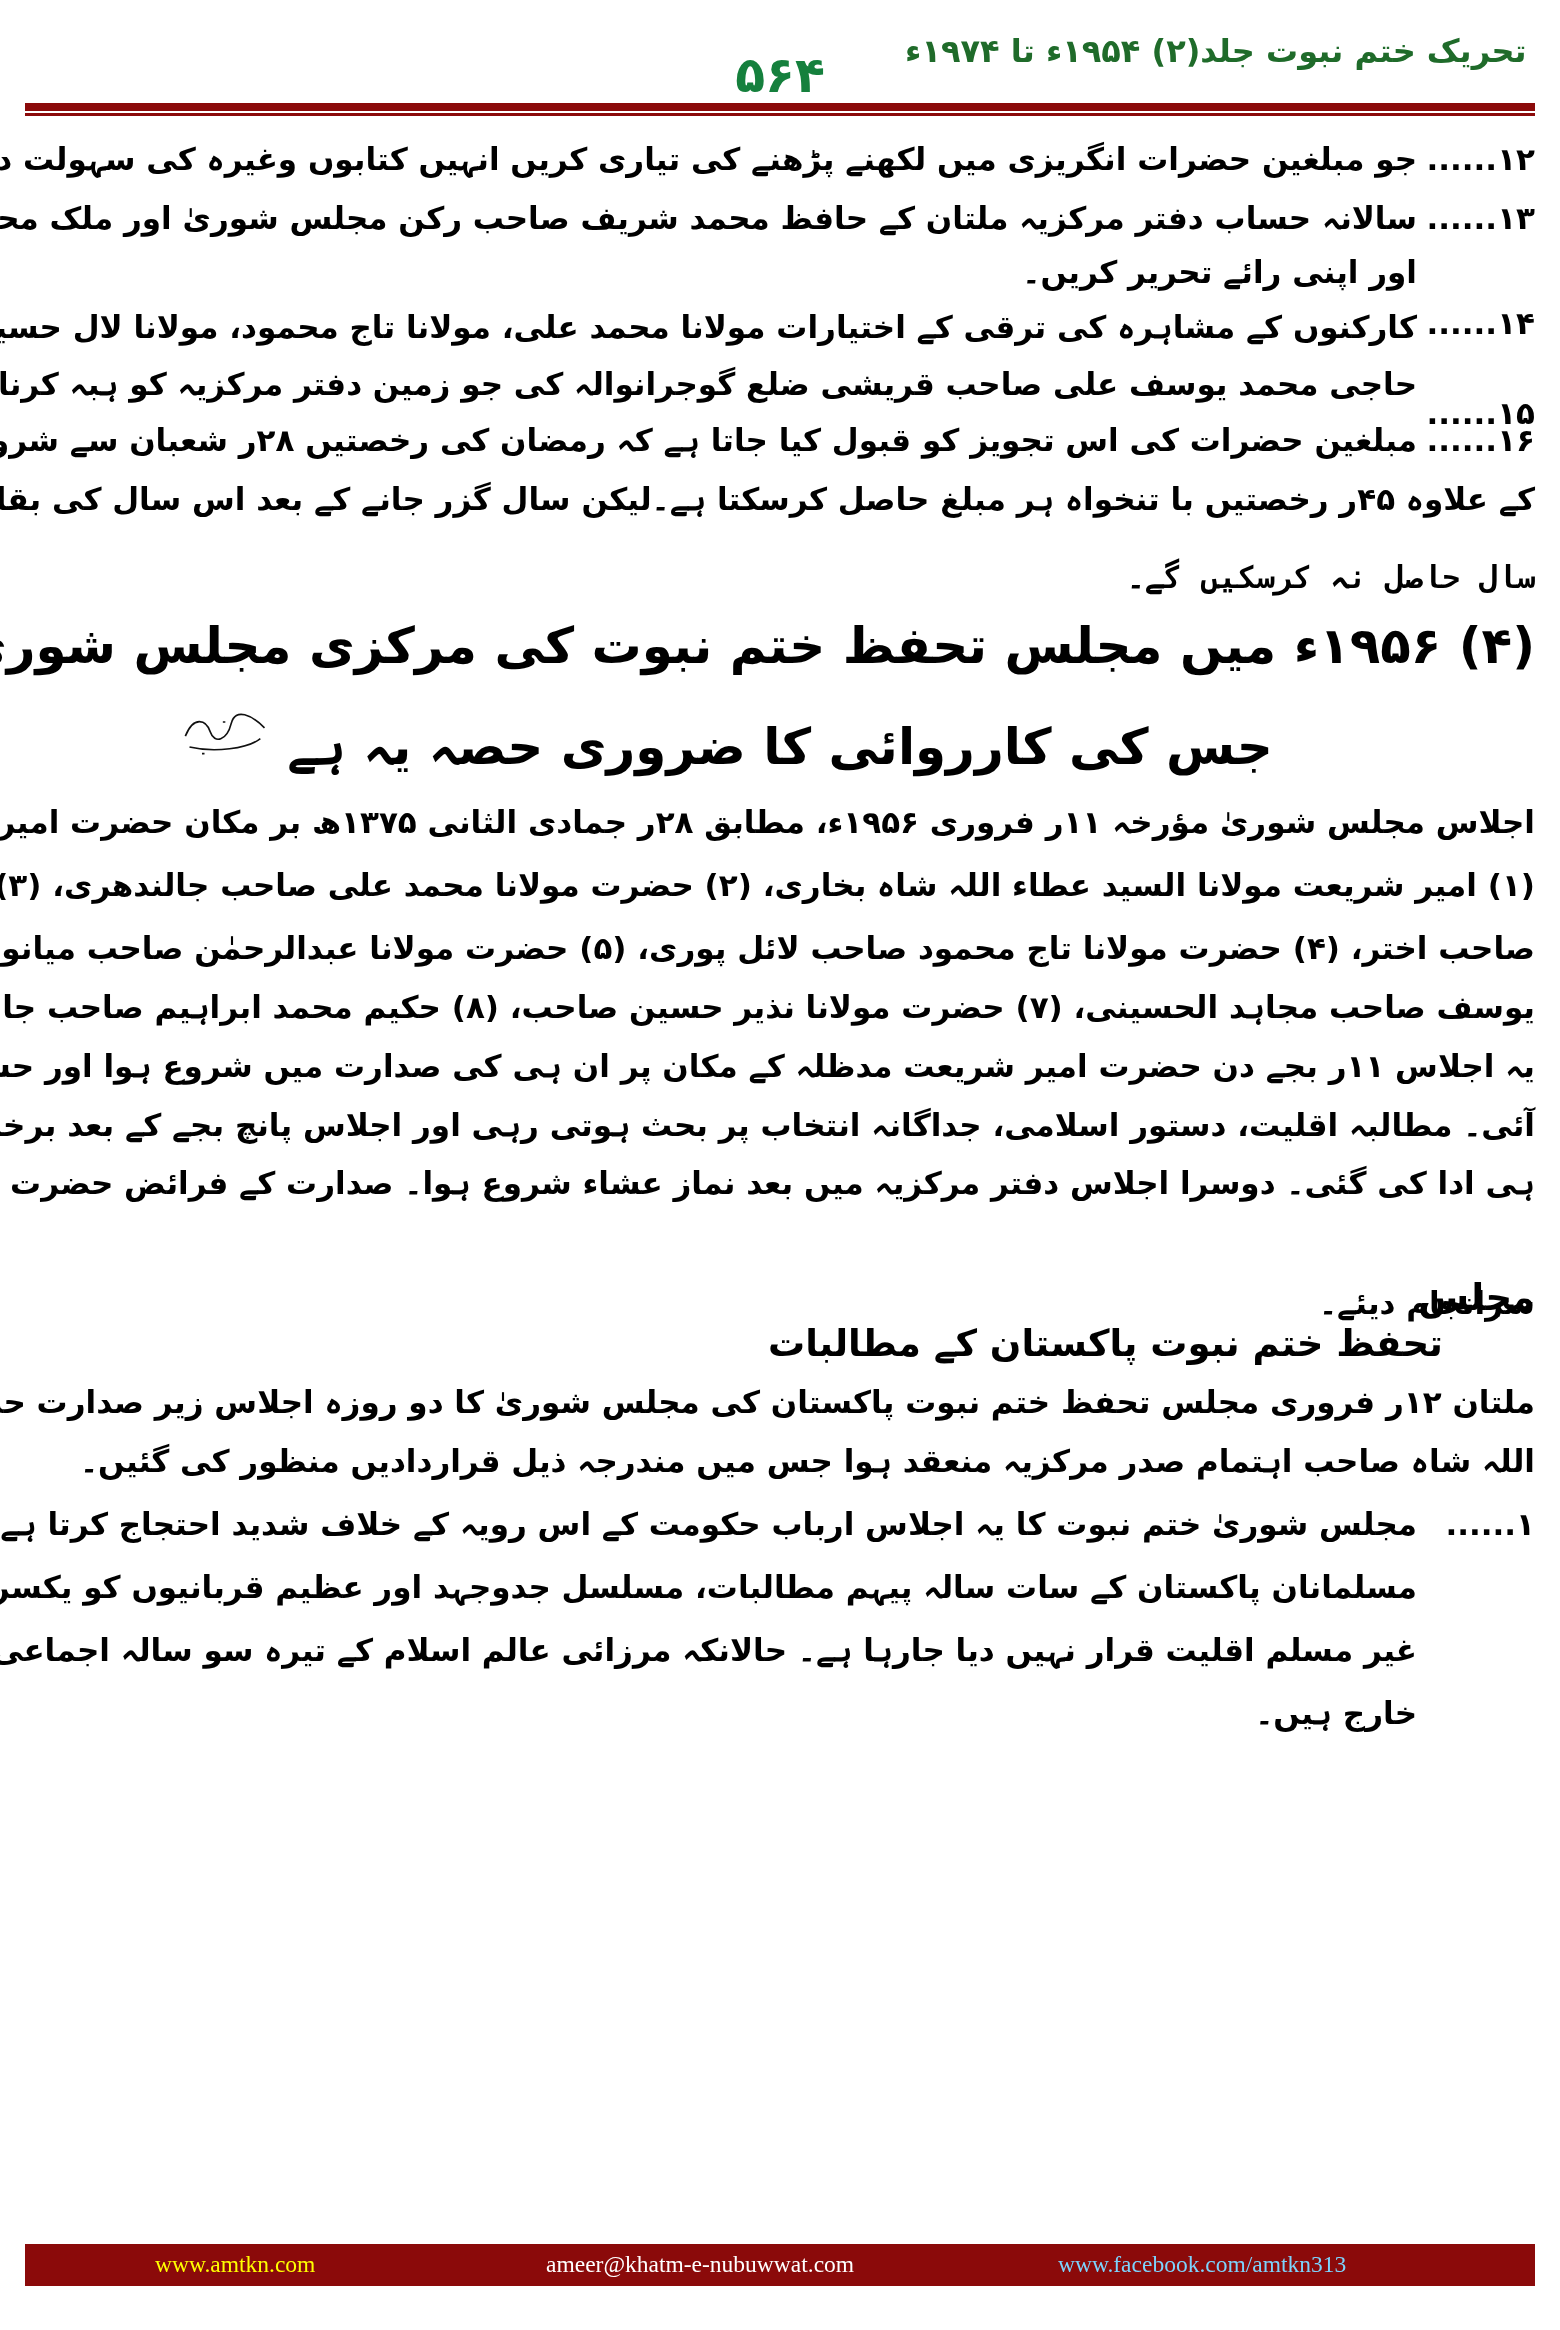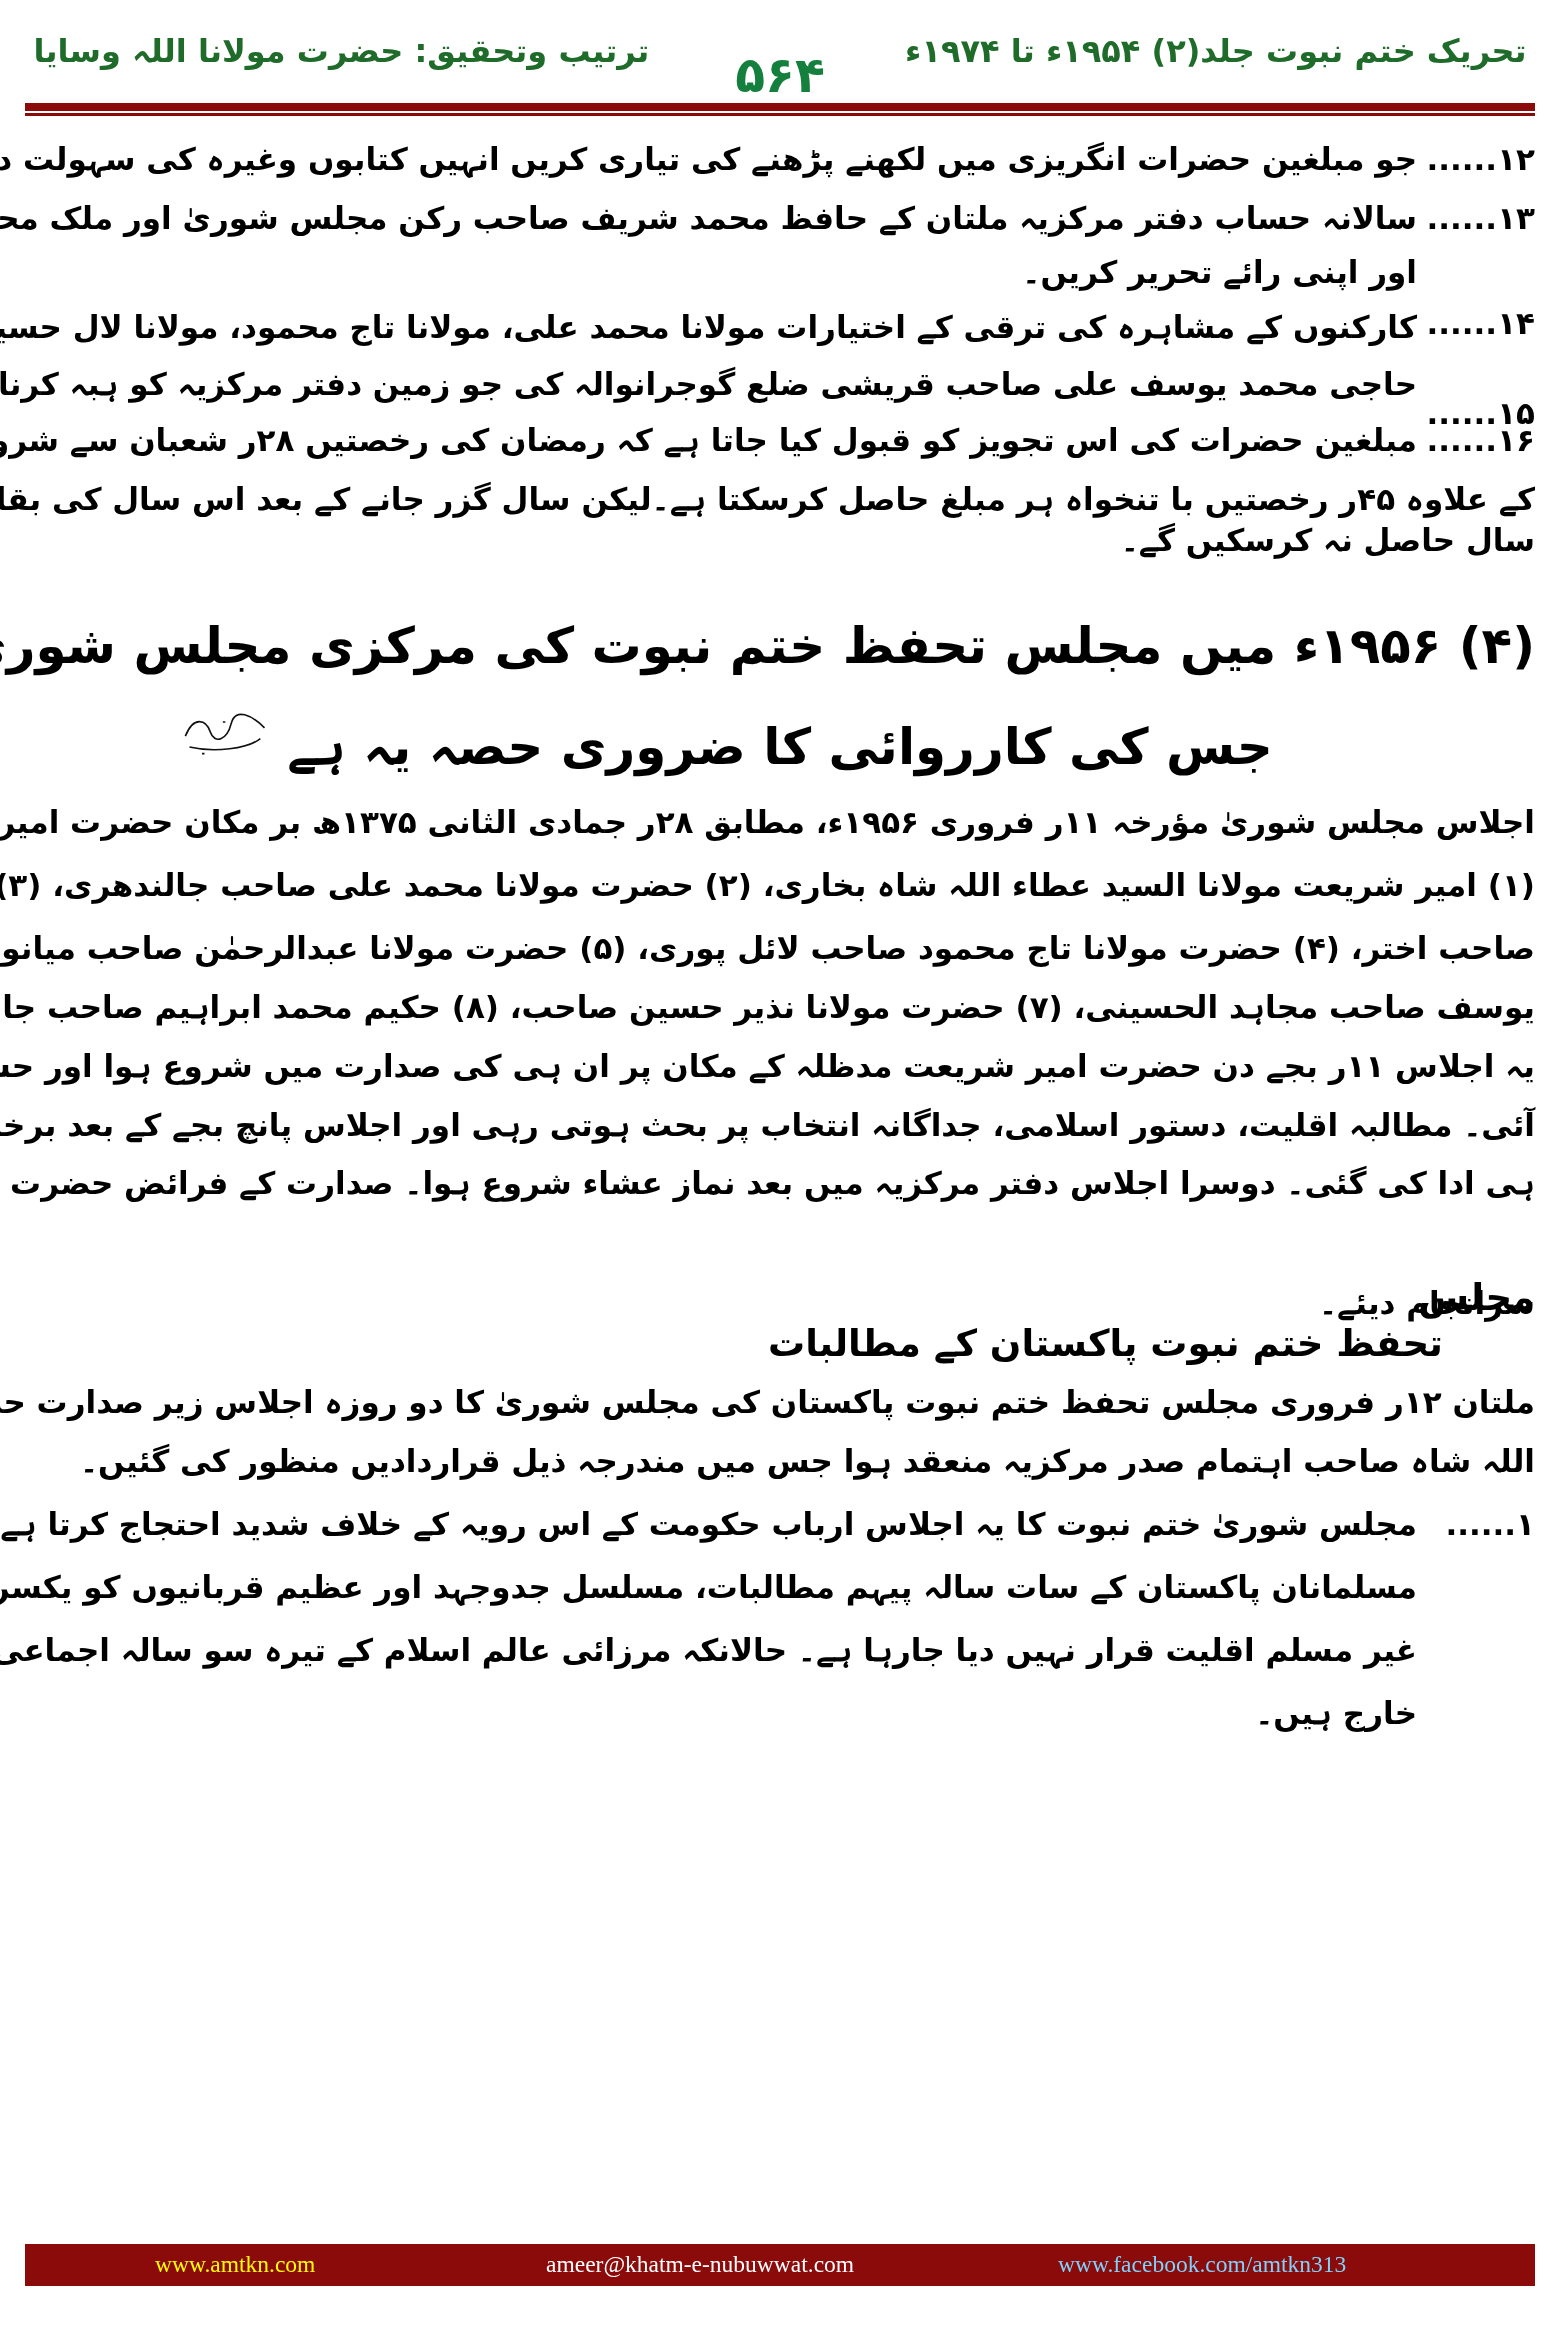--- a/index.html
+++ b/index.html
@@ -38,21 +38,20 @@
   .f1 { left: 130px; color: #ffff00; }
   .f2 { left: 521px; color: #ffffff; }
   .f3 { left: 1033px; color: #7dd3fc; }
 </style>
 </head>
 <body>
 
 <div class="page">
 
   <div class="hdr">
-    <div class="hdr-left">ترتیب وتحقیق: حضرت مولانا اللہ وسایا</div>
     <div class="hdr-num">۵۶۴</div>
     <div class="hdr-right">تحریک ختم نبوت جلد(۲) ۱۹۵۴ء تا ۱۹۷۴ء</div>
   </div>
   <div class="rule-thick"></div>
   <div class="rule-thin"></div>
 
   <div class="body" style="height:2083px;">
 
     <div class="num" style="top:0px;">۱۲......</div>
     <div class="line indent-item" style="top:0px;">جو مبلغین حضرات انگریزی میں لکھنے پڑھنے کی تیاری کریں انہیں کتابوں وغیرہ کی سہولت دی جائے۔</div>
@@ -63,21 +62,21 @@
 
     <div class="num" style="top:164px;">۱۴......</div>
     <div class="line indent-item" style="top:168px;">کارکنوں کے مشاہرہ کی ترقی کے اختیارات مولانا محمد علی، مولانا تاج محمود، مولانا لال حسین کو دیئے گئے۔</div>
 
     <div class="num" style="top:230px;margin-top:24px;">۱۵......</div>
     <div class="line indent-item" style="top:225px;">حاجی محمد یوسف علی صاحب قریشی ضلع گوجرانوالہ کی جو زمین دفتر مرکزیہ کو ہبہ کرنا چاہتے ہیں، اس کا اہتمام ناظم اعلیٰ کریں۔</div>
 
     <div class="num" style="top:281px;text-align:right;">۱۶......</div>
     <div class="line indent-item" style="top:281px;">مبلغین حضرات کی اس تجویز کو قبول کیا جاتا ہے کہ رمضان کی رخصتیں ۲۸ر شعبان سے شروع ہوکر ۳ر شوال تک ہوں گی۔اس</div>
     <div class="line" style="top:340px;">کے علاوہ ۴۵ر رخصتیں با تنخواہ ہر مبلغ حاصل کرسکتا ہے۔لیکن سال گزر جانے کے بعد اس سال کی بقایا رخصتیں کوئی صاحب اگلے</div>
-    <div class="line" style="top:381px;">سال حاصل نہ کرسکیں گے۔</div>
+    <div class="line" style="top:421px;font-family:Liberation Mono, monospace;">سال حاصل نہ کرسکیں گے۔</div>
 
     <div class="line center h-big" style="top:470px;">(۴) ۱۹۵۶ء میں مجلس تحفظ ختم نبوت کی مرکزی مجلس شوریٰ کا ایک اجلاس منعقد ہوا</div>
     <div class="line center h-big" style="top:571px;">جس کی کارروائی کا ضروری حصہ یہ ہے</div>
 
     <div class="line center" style="top:663px;">اجلاس مجلس شوریٰ مؤرخہ ۱۱ر فروری ۱۹۵۶ء، مطابق ۲۸ر جمادی الثانی ۱۳۷۵ھ بر مکان حضرت امیر شریعت</div>
 
     <div class="line" style="top:726px;">(۱) امیر شریعت مولانا السید عطاء اللہ شاہ بخاری، (۲) حضرت مولانا محمد علی صاحب جالندھری، (۳) حضرت مولانا لال حسین</div>
     <div class="line" style="top:789px;">صاحب اختر، (۴) حضرت مولانا تاج محمود صاحب لائل پوری، (۵) حضرت مولانا عبدالرحمٰن صاحب میانوی، (۶) حضرت مولانا محمد</div>
     <div class="line" style="top:848px;">یوسف صاحب مجاہد الحسینی، (۷) حضرت مولانا نذیر حسین صاحب، (۸) حکیم محمد ابراہیم صاحب جالندھری بہاول پور۔</div>
 

